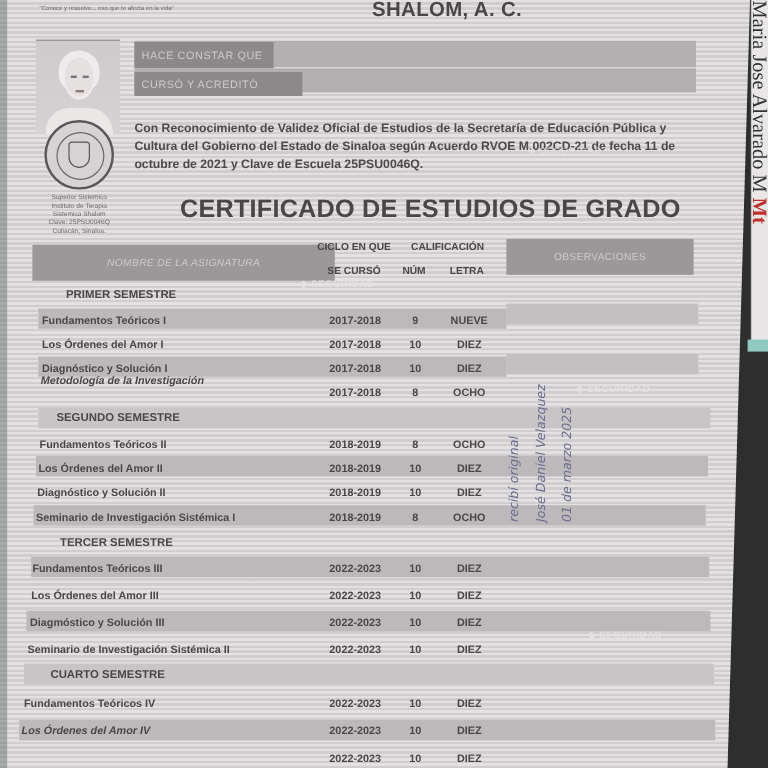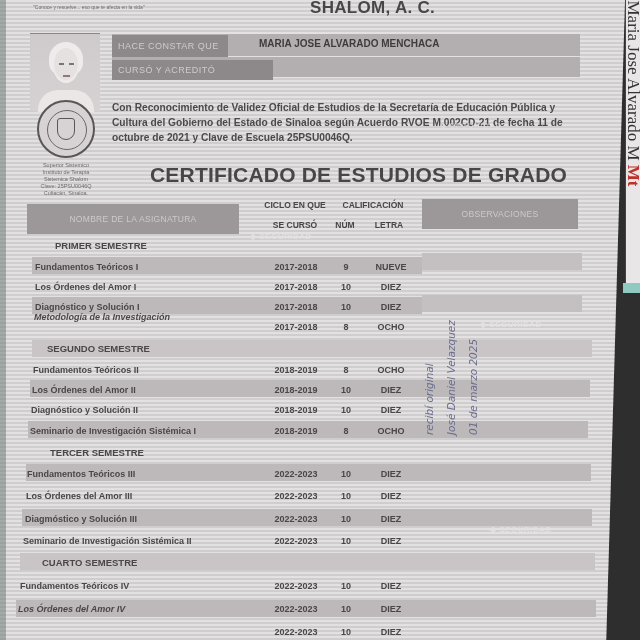--- a/index.html
+++ b/index.html
@@ -120,30 +120,29 @@
   <div class="stamp-text">
     <div>Superior Sistemico</div>
     <div>Instituto de Terapia</div>
     <div>Sistemica Shalom</div>
     <div>Clave: 25PSU0046Q</div>
     <div>Culiacán, Sinaloa.</div>
   </div>
 
   <div class="bar" style="left:112px;top:34px;width:468px;"></div>
   <div class="bar-label" style="left:112px;top:35px;width:116px;">HACE CONSTAR QUE</div>
-  <div class="bar-value" style="left:259px;top:33px;">MARIA JOSE ALVARADO MENCHACA</div>
 
   <div class="bar" style="left:112px;top:57px;width:468px;height:20px;"></div>
-  <div class="bar-label" style="left:112px;top:60px;width:161px;height:20px;line-height:20px;">CURSÓ Y ACREDITÓ</div>
+  <div class="bar-label" style="left:112px;top:60px;width:140px;height:20px;line-height:20px;">CURSÓ Y ACREDITÓ</div>
 
   <div class="rvoe">Con Reconocimiento de Validez Oficial de Estudios de la Secretaría de Educación Pública y Cultura del Gobierno del Estado de Sinaloa según Acuerdo RVOE M.002CD-21 de fecha 11 de octubre de 2021 y Clave de Escuela 25PSU0046Q.</div>
 
   <div class="cert-title">CERTIFICADO DE ESTUDIOS DE GRADO</div>
 
-  <div class="th-dark" style="left:27px;top:204px;width:212px;height:30px;line-height:30px;">NOMBRE DE LA ASIGNATURA</div>
+  <div class="th-dark" style="left:27px;top:204px;width:252px;height:30px;line-height:30px;font-style:italic;">NOMBRE DE LA ASIGNATURA</div>
   <div class="th-text" style="left:258px;top:200px;width:74px;">CICLO EN QUE</div>
   <div class="th-text" style="left:258px;top:220px;width:74px;">SE CURSÓ</div>
   <div class="th-text" style="left:330px;top:200px;width:86px;">CALIFICACIÓN</div>
   <div class="th-text" style="left:330px;top:220px;width:30px;">NÚM</div>
   <div class="th-text" style="left:364px;top:220px;width:50px;">LETRA</div>
   <div class="th-dark" style="left:422px;top:199px;width:156px;height:30px;line-height:30px;">OBSERVACIONES</div>
 
   <div class="watermark" style="left:250px;top:232px;">SEGURIDAD</div>
   <div class="watermark" style="left:480px;top:320px;">SEGURIDAD</div>
   <div class="watermark" style="left:490px;top:525px;">SEGURIDAD</div>

